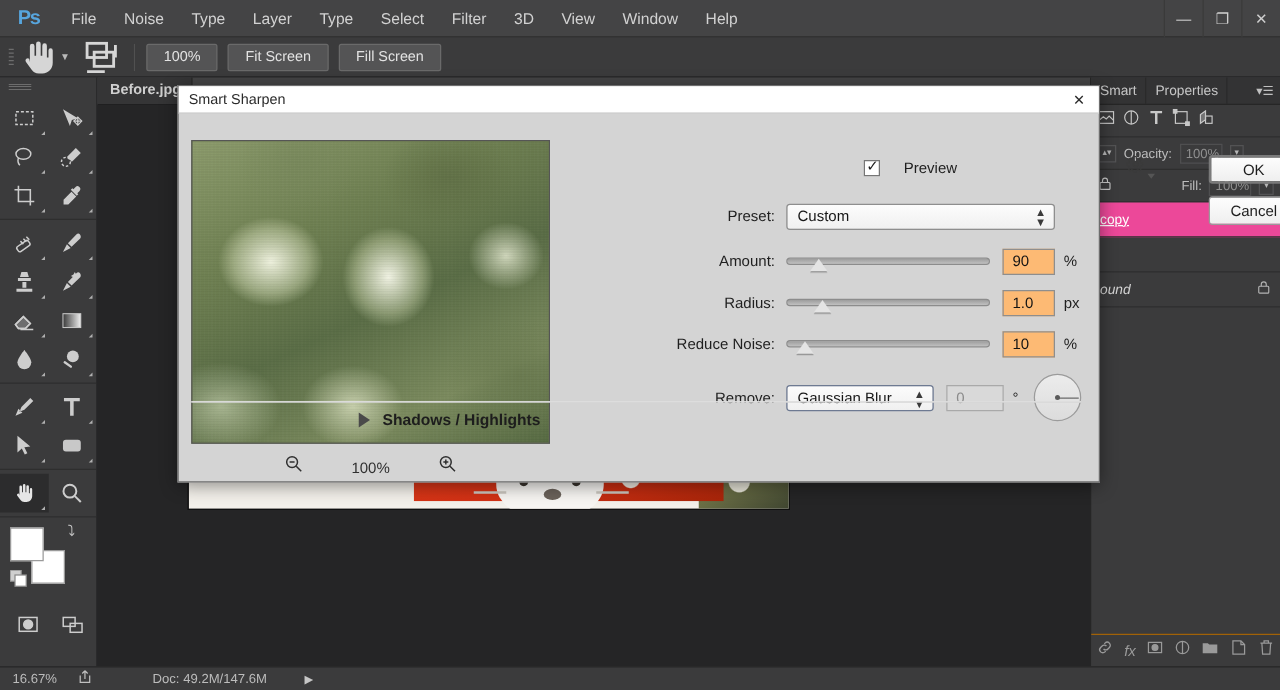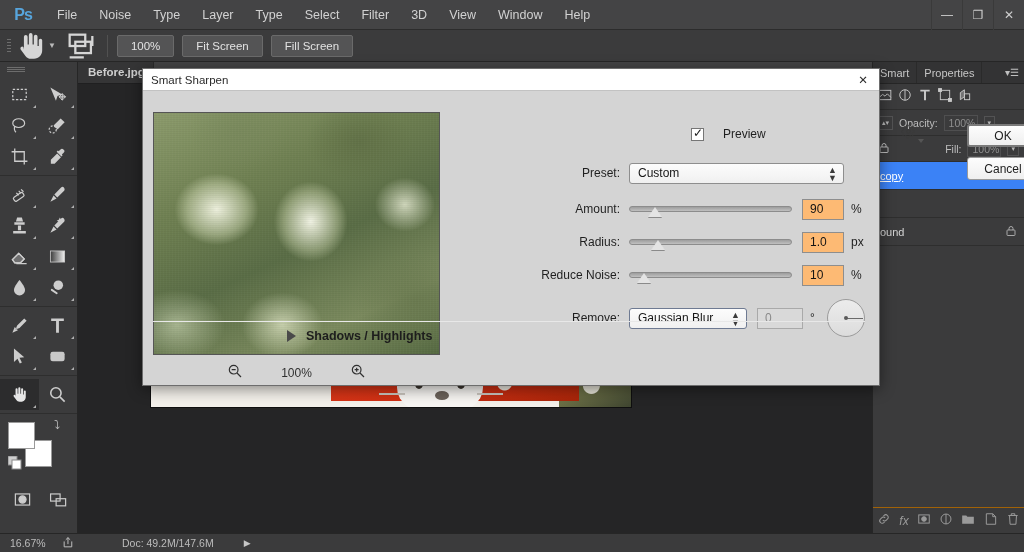--- a/index.html
+++ b/index.html
@@ -145,21 +145,21 @@
          border-bottom:1px solid #2e2e2e; gap:6px; }
   .prow .ico{ color:#c8c8c8; }
   .plabel{ color:#bdbdbd; font-size:10.5px; }
   .pfield{ background:#3b3b3c; border:1px solid #4f4f50; color:#8f8f8f;
            font-size:10.5px; padding:1px 4px; width:34px; text-align:center; }
   .pcaret{ color:#b6b6b6; font-size:7px; border:1px solid #535354; padding:3px 3px;
            line-height:6px; }
   .layer{ height:28px; display:flex; align-items:center; gap:6px;
           padding:0 7px; border-bottom:1px solid #2e2e2e; color:#d4d4d4;
           font-size:11px; }
-  .layer.sel{ background:#3b82f6; color:#ffffff;text-decoration:underline; }
+  .layer.sel{ background:#ec4899; color:#ffffff;text-decoration:underline; }
   .layer .lockico{ margin-left:auto; color:#b4b4b4; }
   .panel-footer{ position:absolute; left:0; right:0; bottom:0; height:26px;
                  background:#3b3b3c; border-top:1px solid #a16207;
                  display:flex; align-items:center; justify-content:space-around;
                  color:#9a9a9a; }
 
   
   .statusbar{ position:absolute; left:0; right:0; bottom:0; height:19px;
               background:#3b3b3c; border-top:1px solid #262626;
               display:flex; align-items:center; color:#bcbcbc; font-size:10.5px; }
@@ -597,21 +597,21 @@
       <span class="pcaret">▾</span>
     </div>
 
     <div class="layer sel">
       <span>copy</span>
     </div>
     <div class="layer">
       <span></span>
     </div>
     <div class="layer">
-      <span style="">ound</span>
+      <span style="font-style:italic">ound</span>
       <span class="lockico">
         <svg width="12" height="12" viewBox="0 0 24 24" fill="none" stroke="currentColor" stroke-width="1.8">
             <rect x="4" y="10" width="16" height="11" rx="1.5"></rect>
             <path d="M8 10V7a4 4 0 0 1 8 0v3"></path>
           </svg>
       </span>
     </div>
 
     <div class="panel-footer">
       <span>

